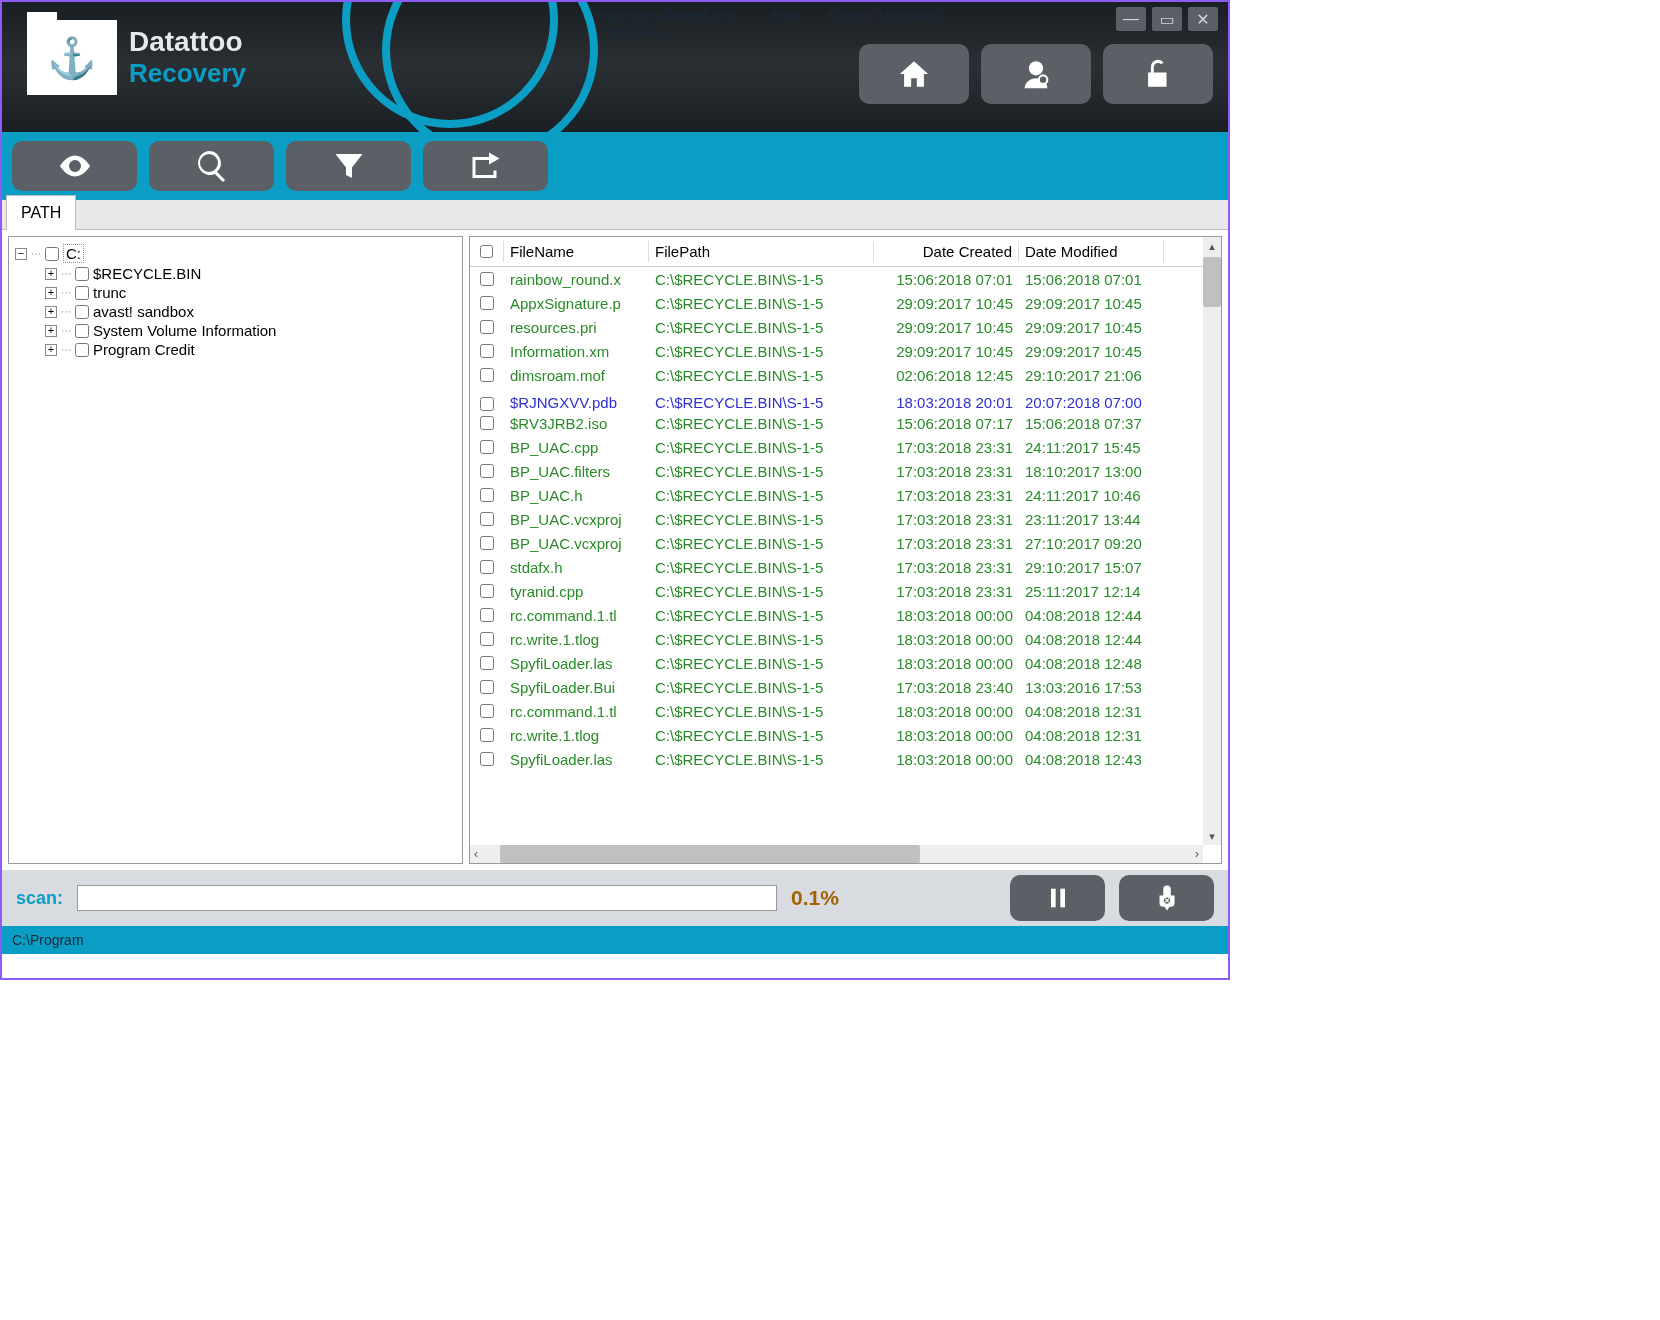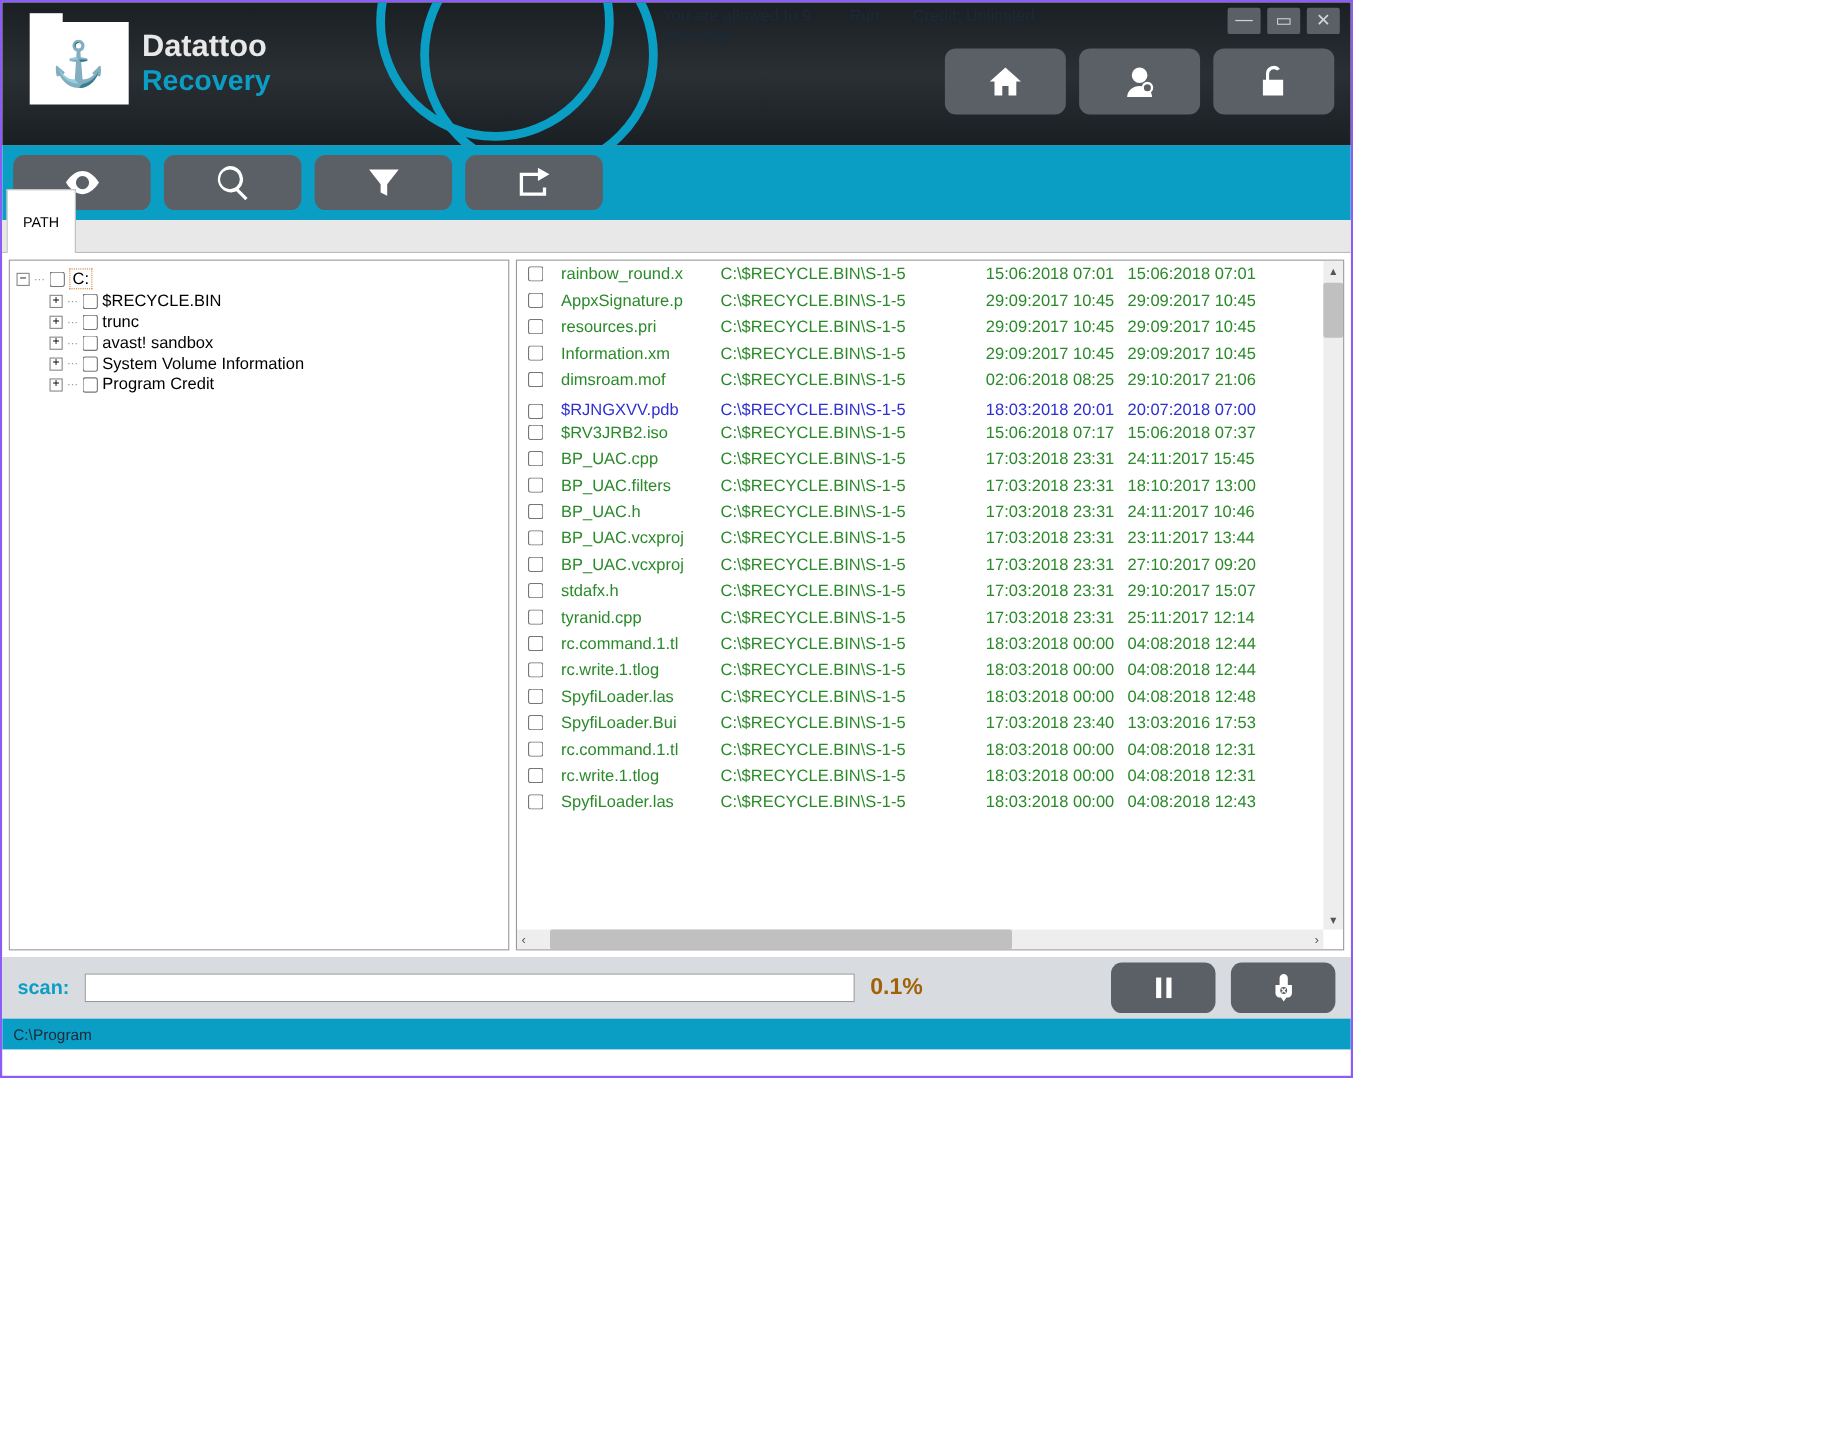--- a/index.html
+++ b/index.html
@@ -25,21 +25,21 @@
 .win-btn { width: 30px; height: 24px; background: #5a6066; color: #d0d5da; display: flex; align-items: center; justify-content: center; font-size: 16px; cursor: pointer; border-radius: 2px; }
 
 .header-buttons { position: absolute; right: 15px; top: 42px; display: flex; gap: 12px; }
 .hbtn { width: 110px; height: 60px; background: #5a6066; border-radius: 10px; display: flex; align-items: center; justify-content: center; color: #fff; font-size: 30px; cursor: pointer; }
 
 .toolbar { height: 68px; background: #0b9ec5; display: flex; align-items: center; padding: 0 10px; gap: 12px; }
 .tbtn { width: 125px; height: 50px; background: #5a6066; border-radius: 10px; display: flex; align-items: center; justify-content: center; color: #fff; cursor: pointer; }
 .tbtn svg { width: 36px; height: 36px; fill: #fff; }
 
 .tab-row { height: 30px; background: #e8e8e8; display: flex; align-items: flex-end; padding-left: 4px; border-bottom: 1px solid #bbb; }
-.tab { background: #fff; border: 1px solid #bbb; border-bottom: none; padding: 21px 14px; font-size: 13px; position: relative; top: 1px; }
+.tab { background: #fff; border: 1px solid #bbb; border-bottom: none; padding: 8px 14px; font-size: 16px; position: relative; top: 1px; }
 
 .main { display: flex; height: 640px; padding: 6px; gap: 6px; background: #fff; }
 .tree-panel { width: 455px; border: 1px solid #999; background: #fff; padding: 6px; overflow: auto; font-size: 15px; }
 .tree-node { display: flex; align-items: center; gap: 4px; padding: 1px 0; }
 .tree-node .exp { width: 12px; height: 12px; border: 1px solid #888; display: flex; align-items: center; justify-content: center; font-size: 11px; line-height: 1; cursor: pointer; background: #fff; }
 .tree-node .dots { color: #999; font-size: 10px; }
 .tree-node input[type=checkbox] { width: 14px; height: 14px; }
 .tree-node .label { color: #000; }
 .tree-children { padding-left: 30px; }
 .tree-root-label { border: 1px dotted #d08030; background: #fff; padding: 0 2px; color: #000; }
@@ -187,20 +187,29 @@
         <div class="tree-node">
           <span class="exp">+</span>
           <span class="dots">⋯</span>
           <input type="checkbox" style="">
           <span class="label">Program Credit</span>
         </div>
       </div>
   </div>
 
   <div class="list-panel">
+    <div class="list-header">
+      <div class="col col-cb">
+          <input type="checkbox" style="">
+        </div>
+      <div class="col col-fn">FileName</div>
+      <div class="col col-fp">FilePath</div>
+      <div class="col col-dc">Date Created</div>
+      <div class="col col-dm">Date Modified</div>
+    </div>
     <div class="list-body" id="list-body">
         <div class="row green">
           <div class="col col-cb">
             <input type="checkbox" style="">
           </div>
           <div class="col col-fn">rainbow_round.x</div>
           <div class="col col-fp">C:\$RECYCLE.BIN\S-1-5</div>
           <div class="col col-dc">15:06:2018 07:01</div>
           <div class="col col-dm">15:06:2018 07:01</div>
         </div>
@@ -230,21 +239,21 @@
           <div class="col col-fp">C:\$RECYCLE.BIN\S-1-5</div>
           <div class="col col-dc">29:09:2017 10:45</div>
           <div class="col col-dm">29:09:2017 10:45</div>
         </div>
         <div class="row green">
           <div class="col col-cb">
             <input type="checkbox" style="">
           </div>
           <div class="col col-fn">dimsroam.mof</div>
           <div class="col col-fp">C:\$RECYCLE.BIN\S-1-5</div>
-          <div class="col col-dc">02:06:2018 08:25</div>
+          <div class="col col-dc">02:06:2018 12:45</div>
           <div class="col col-dm">29:10:2017 21:06</div>
         </div>
         <div class="row blue">
           <div class="col col-cb">
             <input type="checkbox" style="">
           </div>
           <div class="col col-fn">$RJNGXVV.pdb</div>
           <div class="col col-fp">C:\$RECYCLE.BIN\S-1-5</div>
           <div class="col col-dc">18:03:2018 20:01</div>
           <div class="col col-dm">20:07:2018 07:00</div>

